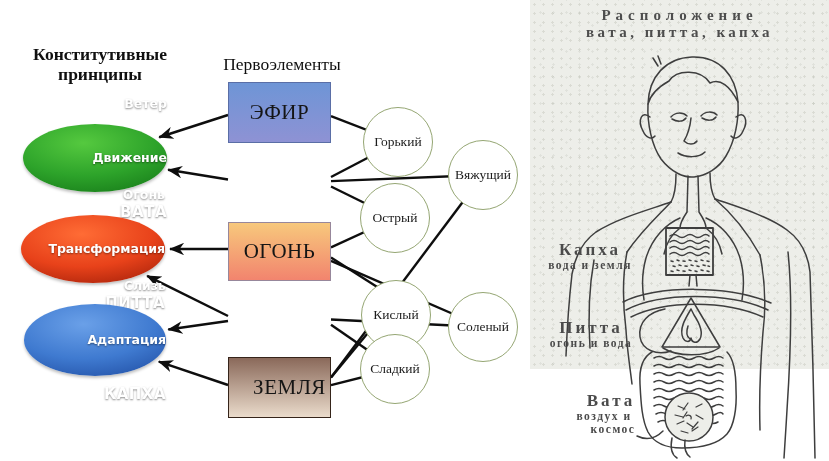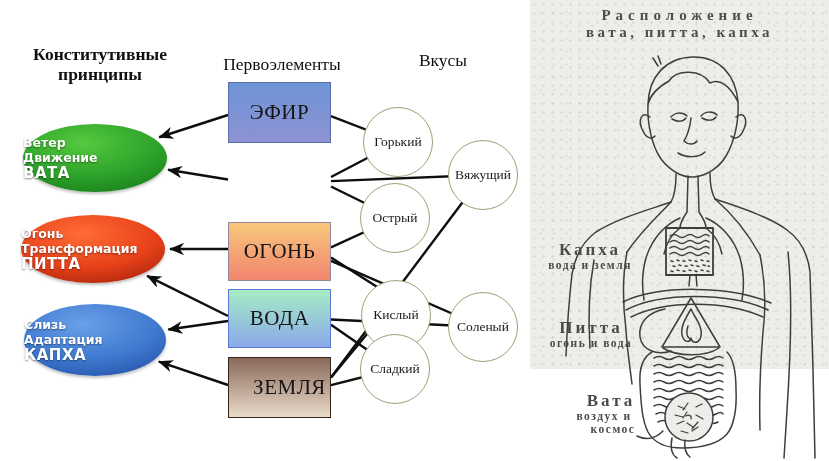--- a/index.html
+++ b/index.html
@@ -12,23 +12,23 @@
   .hdr-principles{left:10px;top:44px;width:180px;font-weight:bold;}
   .hdr-elements{left:212px;top:54px;width:140px;}
   .hdr-tastes{left:403px;top:50px;width:80px;}
   .el-box{position:absolute;left:228px;width:103px;z-index:2;display:flex;align-items:center;justify-content:center;
           border:1.6px solid #555;box-sizing:border-box;font-size:21px;letter-spacing:0.5px;color:#151515;}
   .el-0{top:82px;height:61px;}
   .el-1{top:152px;height:60px;}
   .el-2{top:222px;height:59px;}
   .el-3{top:289px;height:59px;}
   .el-4{top:357px;height:61px;}
-  .dosha{position:absolute;z-index:2;border-radius:50%;display:flex;flex-direction:column;align-items:flex-start;justify-content:center;
+  .dosha{position:absolute;z-index:2;border-radius:50%;display:flex;flex-direction:column;align-items:flex-end;justify-content:center;
          color:#fff;font-family:"DejaVu Sans",sans-serif;font-weight:bold;text-align:center;
-         text-shadow:0 1px 2px rgba(0,0,0,.45);box-shadow:0 2px 3px rgba(0,0,0,.25);}
+         text-shadow:0 1px 2px rgba(0,0,0,.45);box-shadow:0 2px 3px rgba(0,0,0,.25);gap:39px;}
   .dosha-0{left:23px;top:124px;width:144px;height:68px;}
   .dosha-1{left:21px;top:215px;width:144px;height:68px;}
   .dosha-2{left:24px;top:304px;width:142px;height:72px;}
   .d-line{font-size:12.5px;line-height:15px;}
   .d-name{font-size:15px;line-height:17px;letter-spacing:0.5px;}
   .taste{position:absolute;z-index:2;width:70px;height:70px;border-radius:50%;background:#fff;
          border:1.6px solid #95a673;box-sizing:border-box;display:flex;align-items:center;justify-content:center;
          font-size:13.5px;color:#1c1c1c;}
   .taste-0{left:363px;top:107px;}
   .taste-1{left:448px;top:140px;}
@@ -86,41 +86,39 @@
           <line x1="228" y1="321" x2="168.28912191623556" y2="329.5301254405378" stroke="#0e0e0e" stroke-width="2.5" marker-end="url(#arrow)"></line>
           <line x1="228" y1="385" x2="158.79473273738728" y2="361.5846840088904" stroke="#0e0e0e" stroke-width="2.5" marker-end="url(#arrow)"></line>
         </g>
     </svg>
 
     <div class="hdr hdr-principles">
       <div>Конститутивные</div>
       <div>принципы</div>
     </div>
     <div class="hdr hdr-elements">Первоэлементы</div>
-    <div class="hdr hdr-tastes">Вкусы</div>
 
     <div class="dosha dosha-0" style="background: radial-gradient(105% 100% at 42% 28%, rgb(85, 201, 63) 0%, rgb(45, 163, 42) 48%, rgb(14, 106, 18) 100%);">
       <div class="d-line">Ветер</div>
       <div class="d-line">Движение</div>
       <div class="d-name">ВАТА</div>
     </div>
     <div class="dosha dosha-1" style="background: radial-gradient(105% 100% at 42% 28%, rgb(255, 108, 53) 0%, rgb(232, 66, 26) 48%, rgb(140, 20, 4) 100%);">
       <div class="d-line">Огонь</div>
       <div class="d-line">Трансформация</div>
       <div class="d-name">ПИТТА</div>
     </div>
     <div class="dosha dosha-2" style="background: radial-gradient(105% 100% at 42% 28%, rgb(106, 160, 232) 0%, rgb(63, 122, 208) 48%, rgb(22, 63, 148) 100%);">
       <div class="d-line">Слизь</div>
       <div class="d-line">Адаптация</div>
       <div class="d-name">КАПХА</div>
     </div>
 
     <div class="el-box el-0" style="background: linear-gradient(rgb(110, 149, 214), rgb(142, 146, 212)); border-color: rgb(90, 110, 166);">ЭФИР</div>
     <div class="el-box el-2" style="background: linear-gradient(rgb(247, 200, 124), rgb(242, 132, 110)); border-color: rgb(151, 135, 155);">ОГОНЬ</div>
-    <div class="el-box el-3" style="background: linear-gradient(rgb(166, 236, 196), rgb(138, 169, 234)); border-color: rgb(91, 121, 212);">ВОДА</div>
     <div class="el-box el-4" style="background: linear-gradient(rgb(138, 105, 90), rgb(234, 219, 203)); border-color: rgb(53, 36, 26); padding-left: 20px;">ЗЕМЛЯ</div>
 
     <div class="taste taste-0" style="border-color: rgb(149, 166, 115);">Горький</div>
     <div class="taste taste-1" style="border-color: rgb(149, 166, 115);">Вяжущий</div>
     <div class="taste taste-2" style="border-color: rgb(149, 166, 115);">Острый</div>
     <div class="taste taste-3" style="border-color: rgb(149, 166, 115);">Кислый</div>
     <div class="taste taste-4" style="border-color: rgb(149, 166, 115); text-align: right;">Соленый</div>
     <div class="taste taste-5" style="border-color: rgb(149, 166, 115);">Сладкий</div>
   </div>
 

